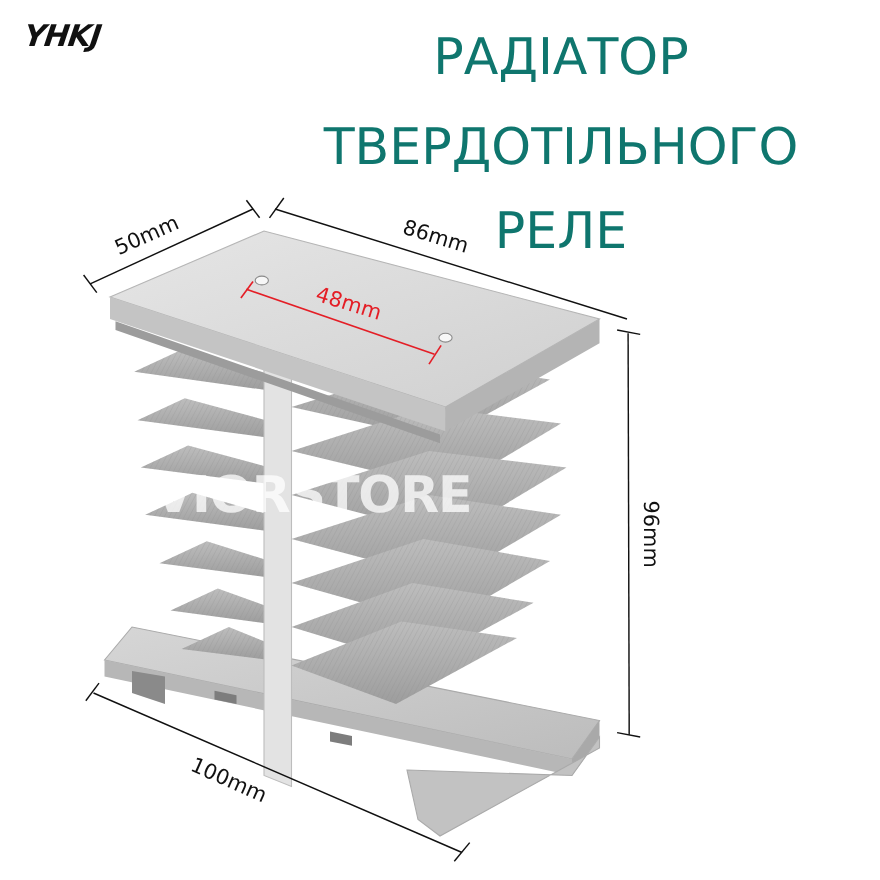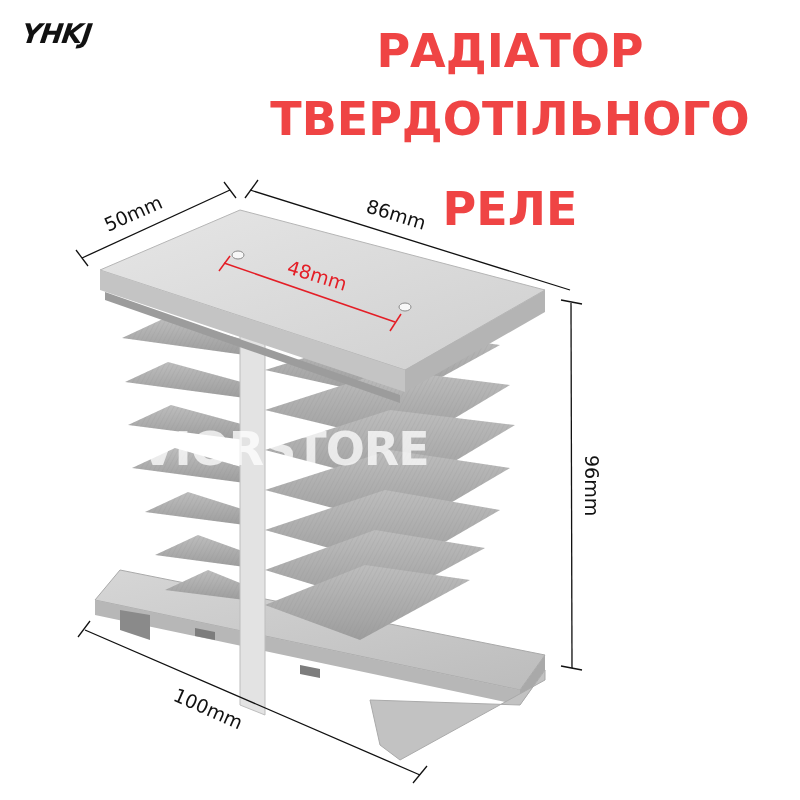--- a/index.html
+++ b/index.html
@@ -1,20 +1,20 @@
 <!DOCTYPE html>
 <html><head>
 <meta charset="utf-8">
 <style>
   html,body{margin:0;padding:0;background:#ffffff;}
   body{width:800px;height:800px;position:relative;overflow:hidden;font-family:"DejaVu Sans",sans-serif;}
   .logo{position:absolute;left:22px;top:18px;font-family:"DejaVu Sans",sans-serif;font-weight:900;font-style:italic;font-size:27px;letter-spacing:-1px;color:#111;transform:skewX(-8deg);}
-  .title{position:absolute;left:240px;width:540px;text-align:center;font-family:"DejaVu Sans",sans-serif;font-weight:bold;color:#ef4444;font-size:46px;line-height:1;letter-spacing:0px;}
+  .title{position:absolute;left:240px;width:540px;text-align:center;font-family:"DejaVu Sans",sans-serif;font-weight:normal;color:#0f766e;font-size:46px;line-height:1;letter-spacing:0px;}
   .t1{top:28px;}
-  .t2{top:96px;}
+  .t2{top:110px;}
   .t3{top:186px;}
   svg.art{position:absolute;left:0;top:0;}
   .dim{font-family:"DejaVu Sans",sans-serif;font-size:19px;fill:#111;}
   .dim-red{font-family:"DejaVu Sans",sans-serif;font-size:19px;fill:#e41e26;}
   .wm{font-family:"DejaVu Sans",sans-serif;font-weight:bold;font-size:46px;fill:#ffffff;fill-opacity:0.75;letter-spacing:-1px;}
 </style>
 </head>
 <body>
 
 <div class="logo">

